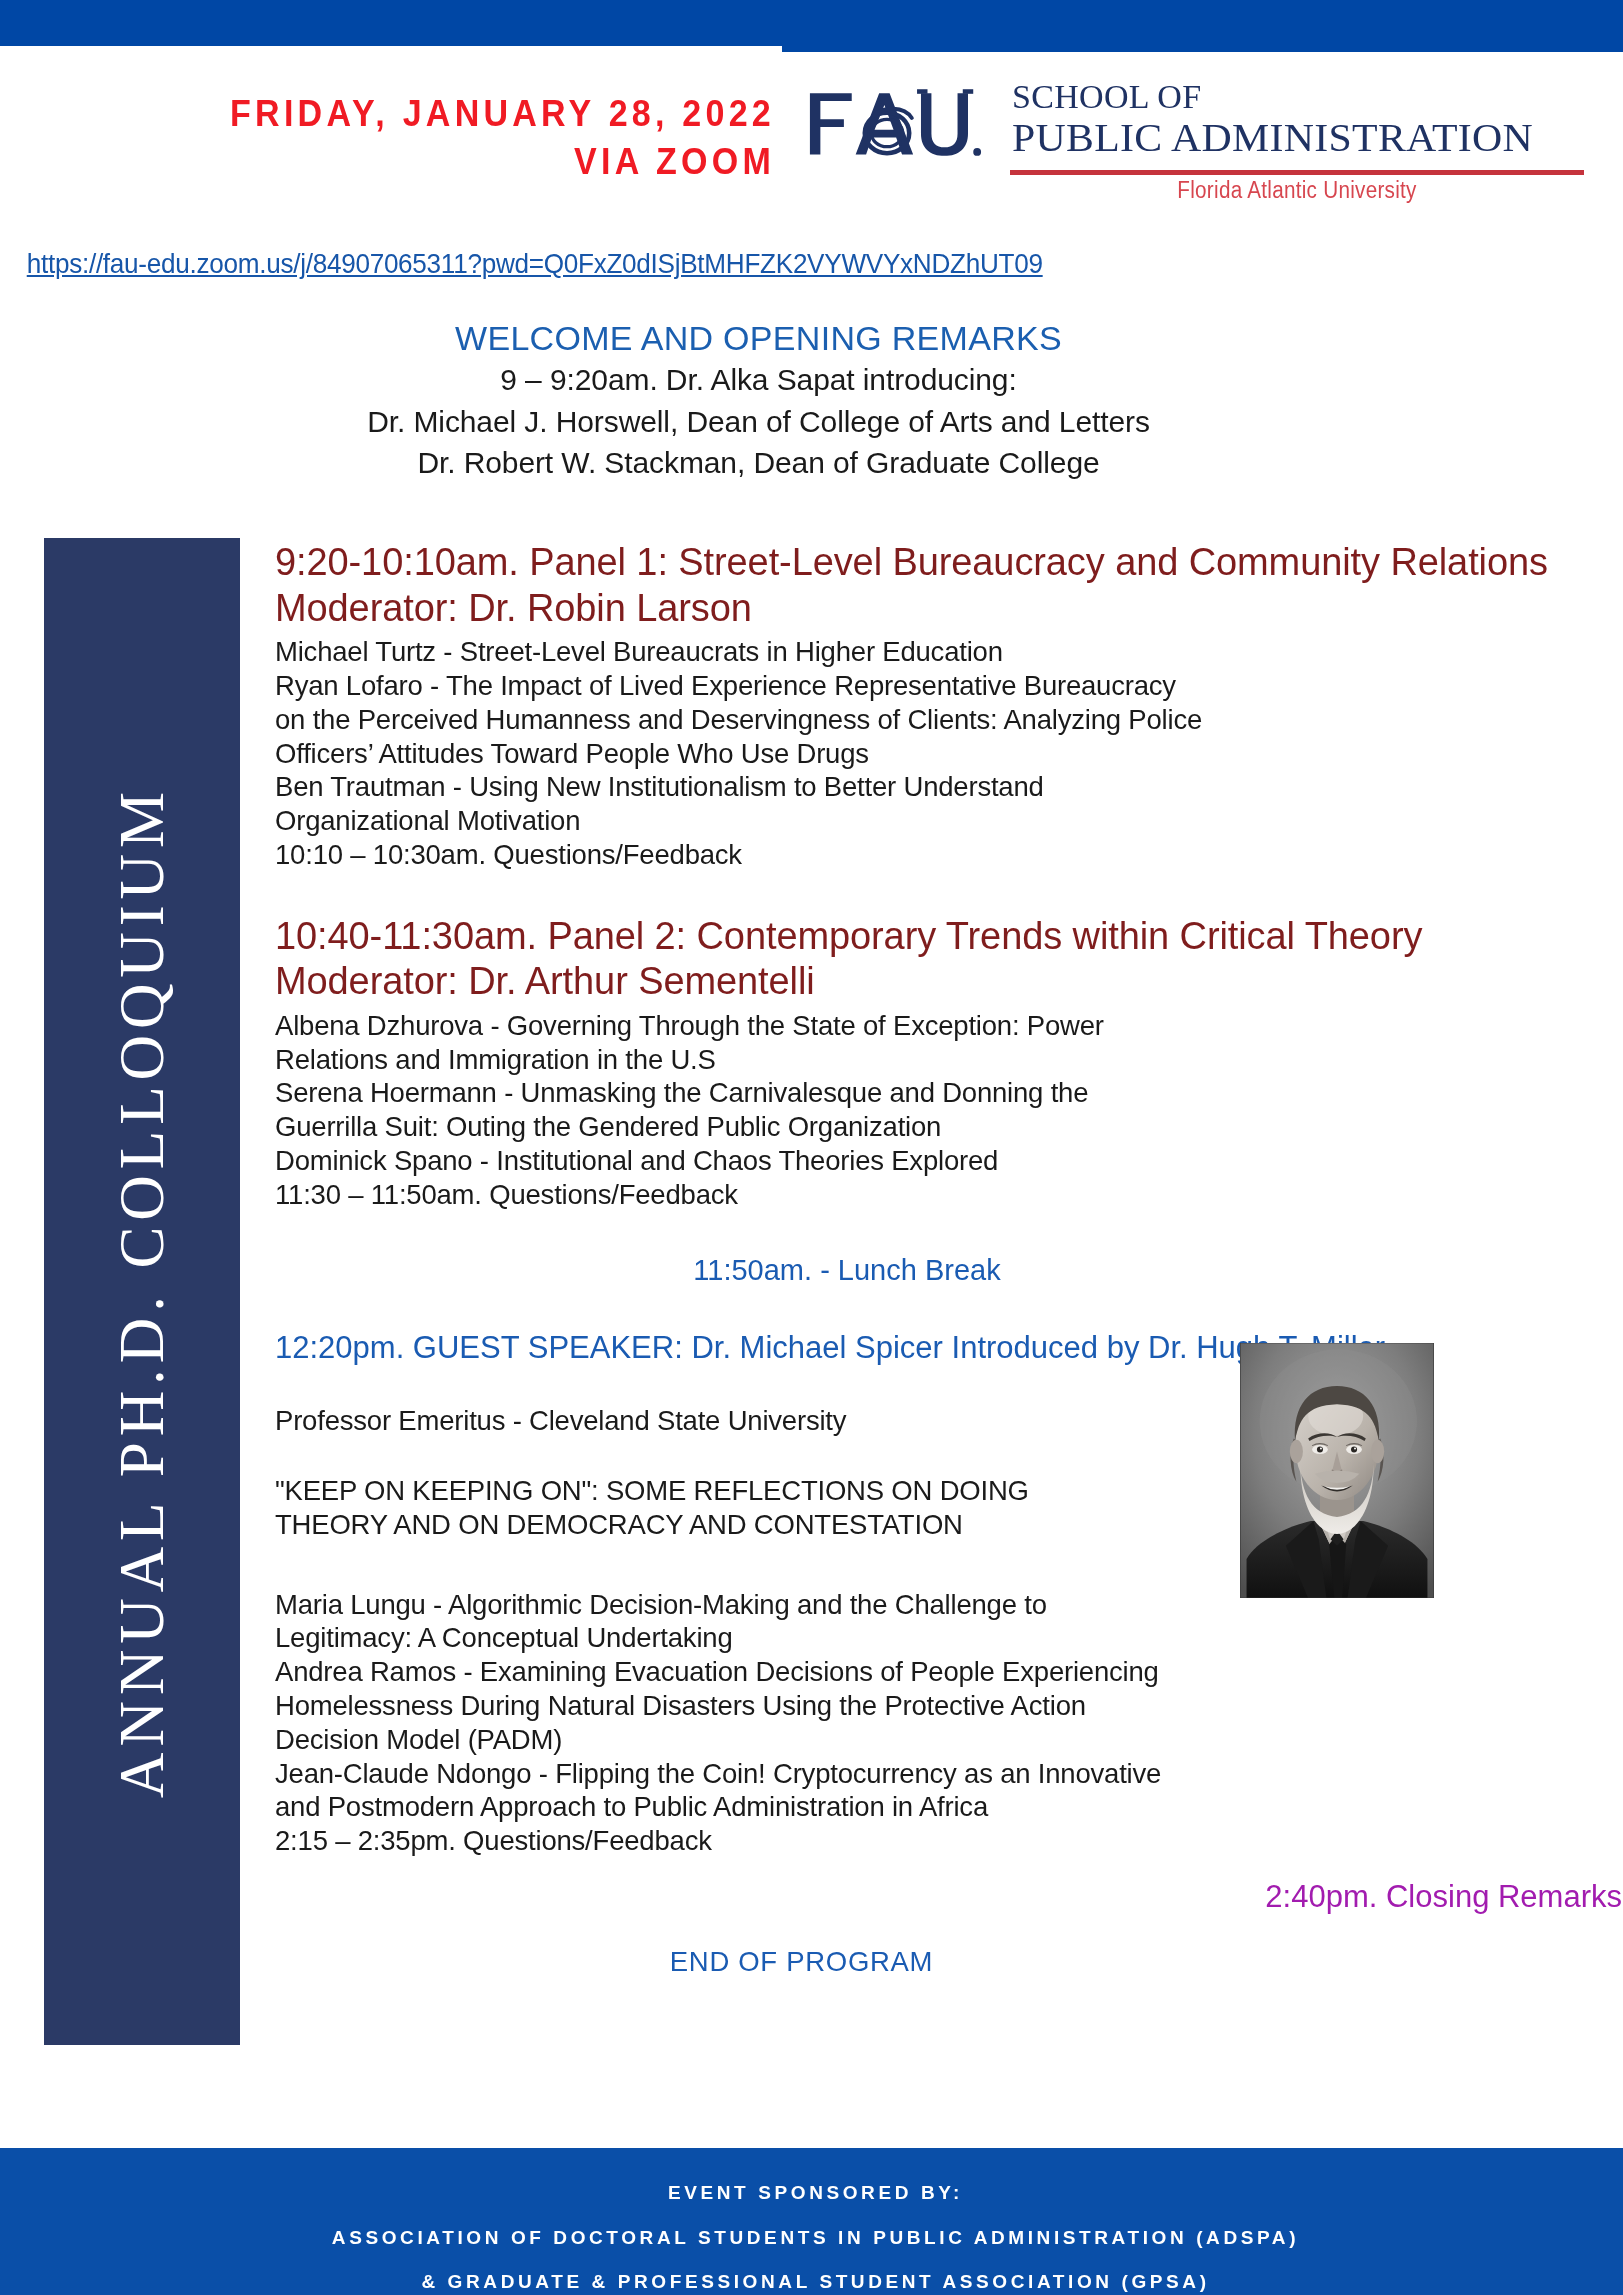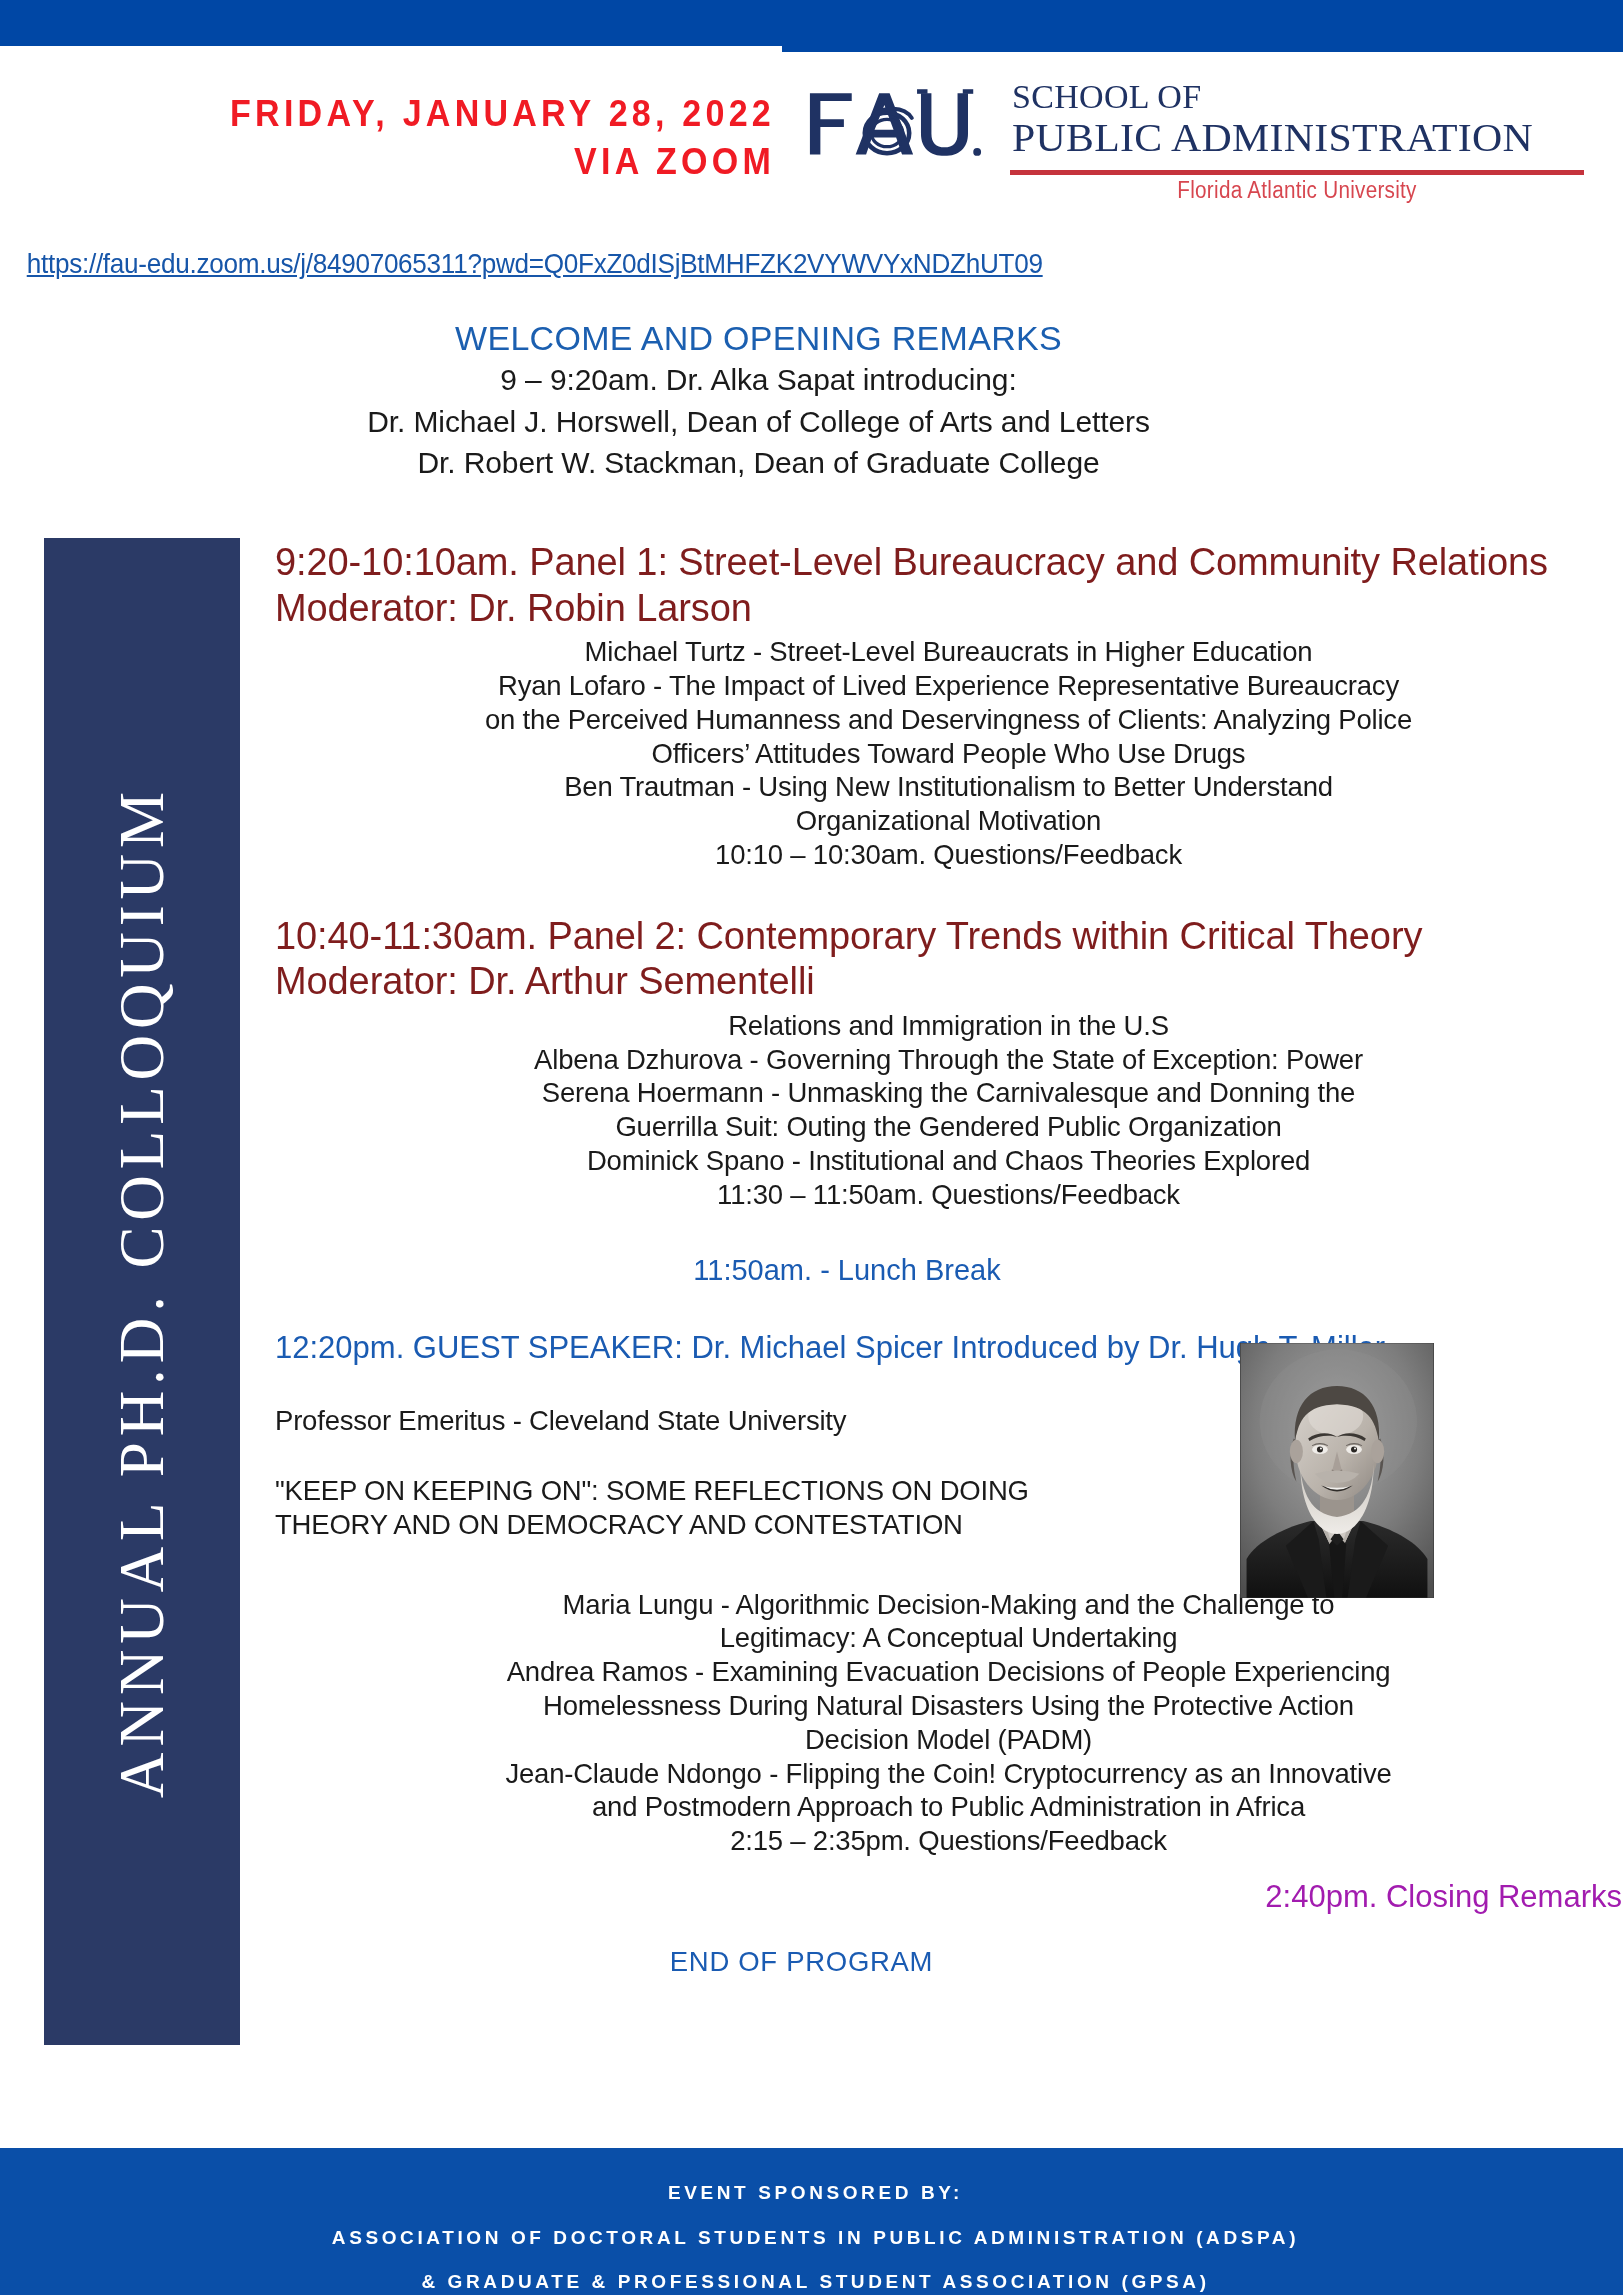--- a/index.html
+++ b/index.html
@@ -124,21 +124,21 @@
     line-height:1.20;
     letter-spacing:-0.1px;
   }
   .panel-body {
     color:#1a1a1a;
     font-size:27.5px;
     line-height:1.23;
     letter-spacing:-0.2px;
     margin-top:3.9px;
   }
-  .panel-body .ln { display:block; white-space:nowrap;text-align:center; }
+  .panel-body .ln { display:block; white-space:nowrap; }
   .panel-head .ln { display:block; white-space:nowrap; }
 
   .gap-lg { height:42px; }
 
   
   #lunch-break {
     width:1144px; text-align:center;
     color:#1A5BB2; font-size:29px; margin-top:42px;
   }
 
@@ -256,22 +256,22 @@
   </div>
 
   <div class="gap-lg"></div>
 
   <div class="panel">
     <div class="panel-head">
       <span class="ln">10:40-11:30am. Panel 2: Contemporary Trends within Critical Theory</span>
       <span class="ln">Moderator: Dr. Arthur Sementelli</span>
     </div>
     <div class="panel-body">
+      <span class="ln">Albena Dzhurova - Governing Through the State of Exception: Power</span>
       <span class="ln">Relations and Immigration in the U.S</span>
-      <span class="ln">Albena Dzhurova - Governing Through the State of Exception: Power</span>
       <span class="ln">Serena Hoermann - Unmasking the Carnivalesque and Donning the</span>
       <span class="ln">Guerrilla Suit: Outing the Gendered Public Organization</span>
       <span class="ln">Dominick Spano - Institutional and Chaos Theories Explored</span>
       <span class="ln">11:30 – 11:50am. Questions/Feedback</span>
     </div>
   </div>
 
   <div id="lunch-break">11:50am. - Lunch Break</div>
 
   <div id="guest-block">

